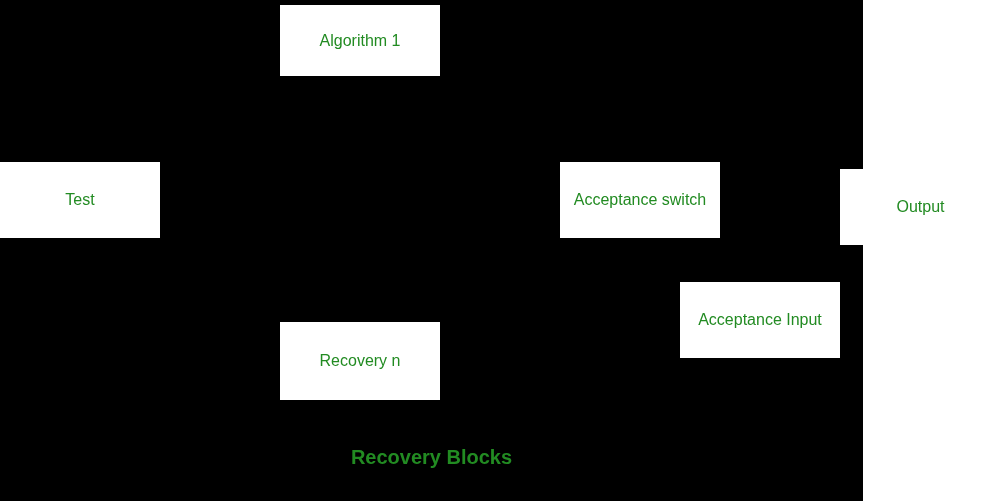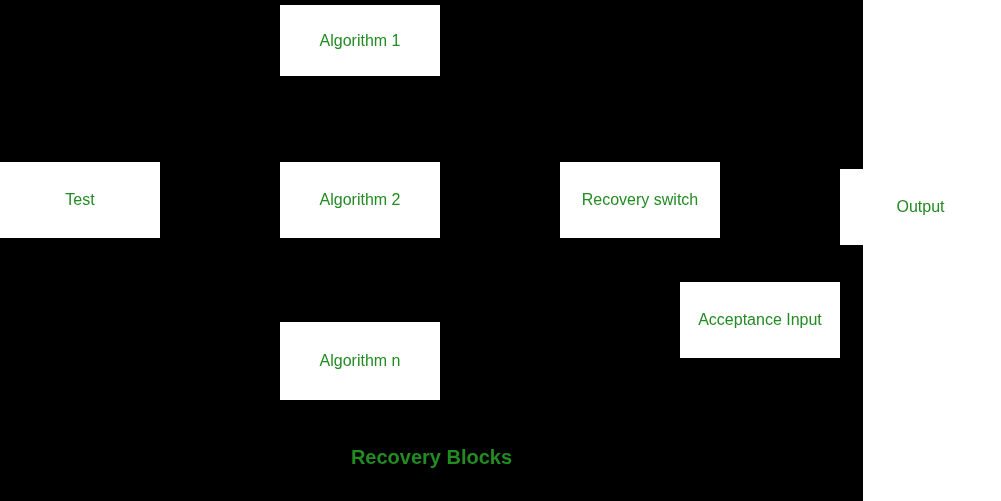--- a/index.html
+++ b/index.html
@@ -58,35 +58,32 @@
 <div class="canvas">
 
   <div class="box n-algorithm-1">
     <span>Algorithm 1</span>
   </div>
 
   <div class="box n-input">
     <span>Test</span>
   </div>
 
-  <div class="box n-algorithm-2">
-    <span>Algorithm 2</span>
-  </div>
 
   <div class="box n-selection">
-    <span>Recovery switch</span>
+    <span>Acceptance switch</span>
   </div>
 
   <div class="box n-output">
     <span>Output</span>
   </div>
 
   <div class="box n-acceptance">
     <span>Acceptance Input</span>
   </div>
 
   <div class="box n-algorithm-n">
-    <span>Algorithm n</span>
+    <span>Recovery n</span>
   </div>
 
   <div class="caption">Recovery Blocks</div>
 
 </div>
 
 </body></html>

